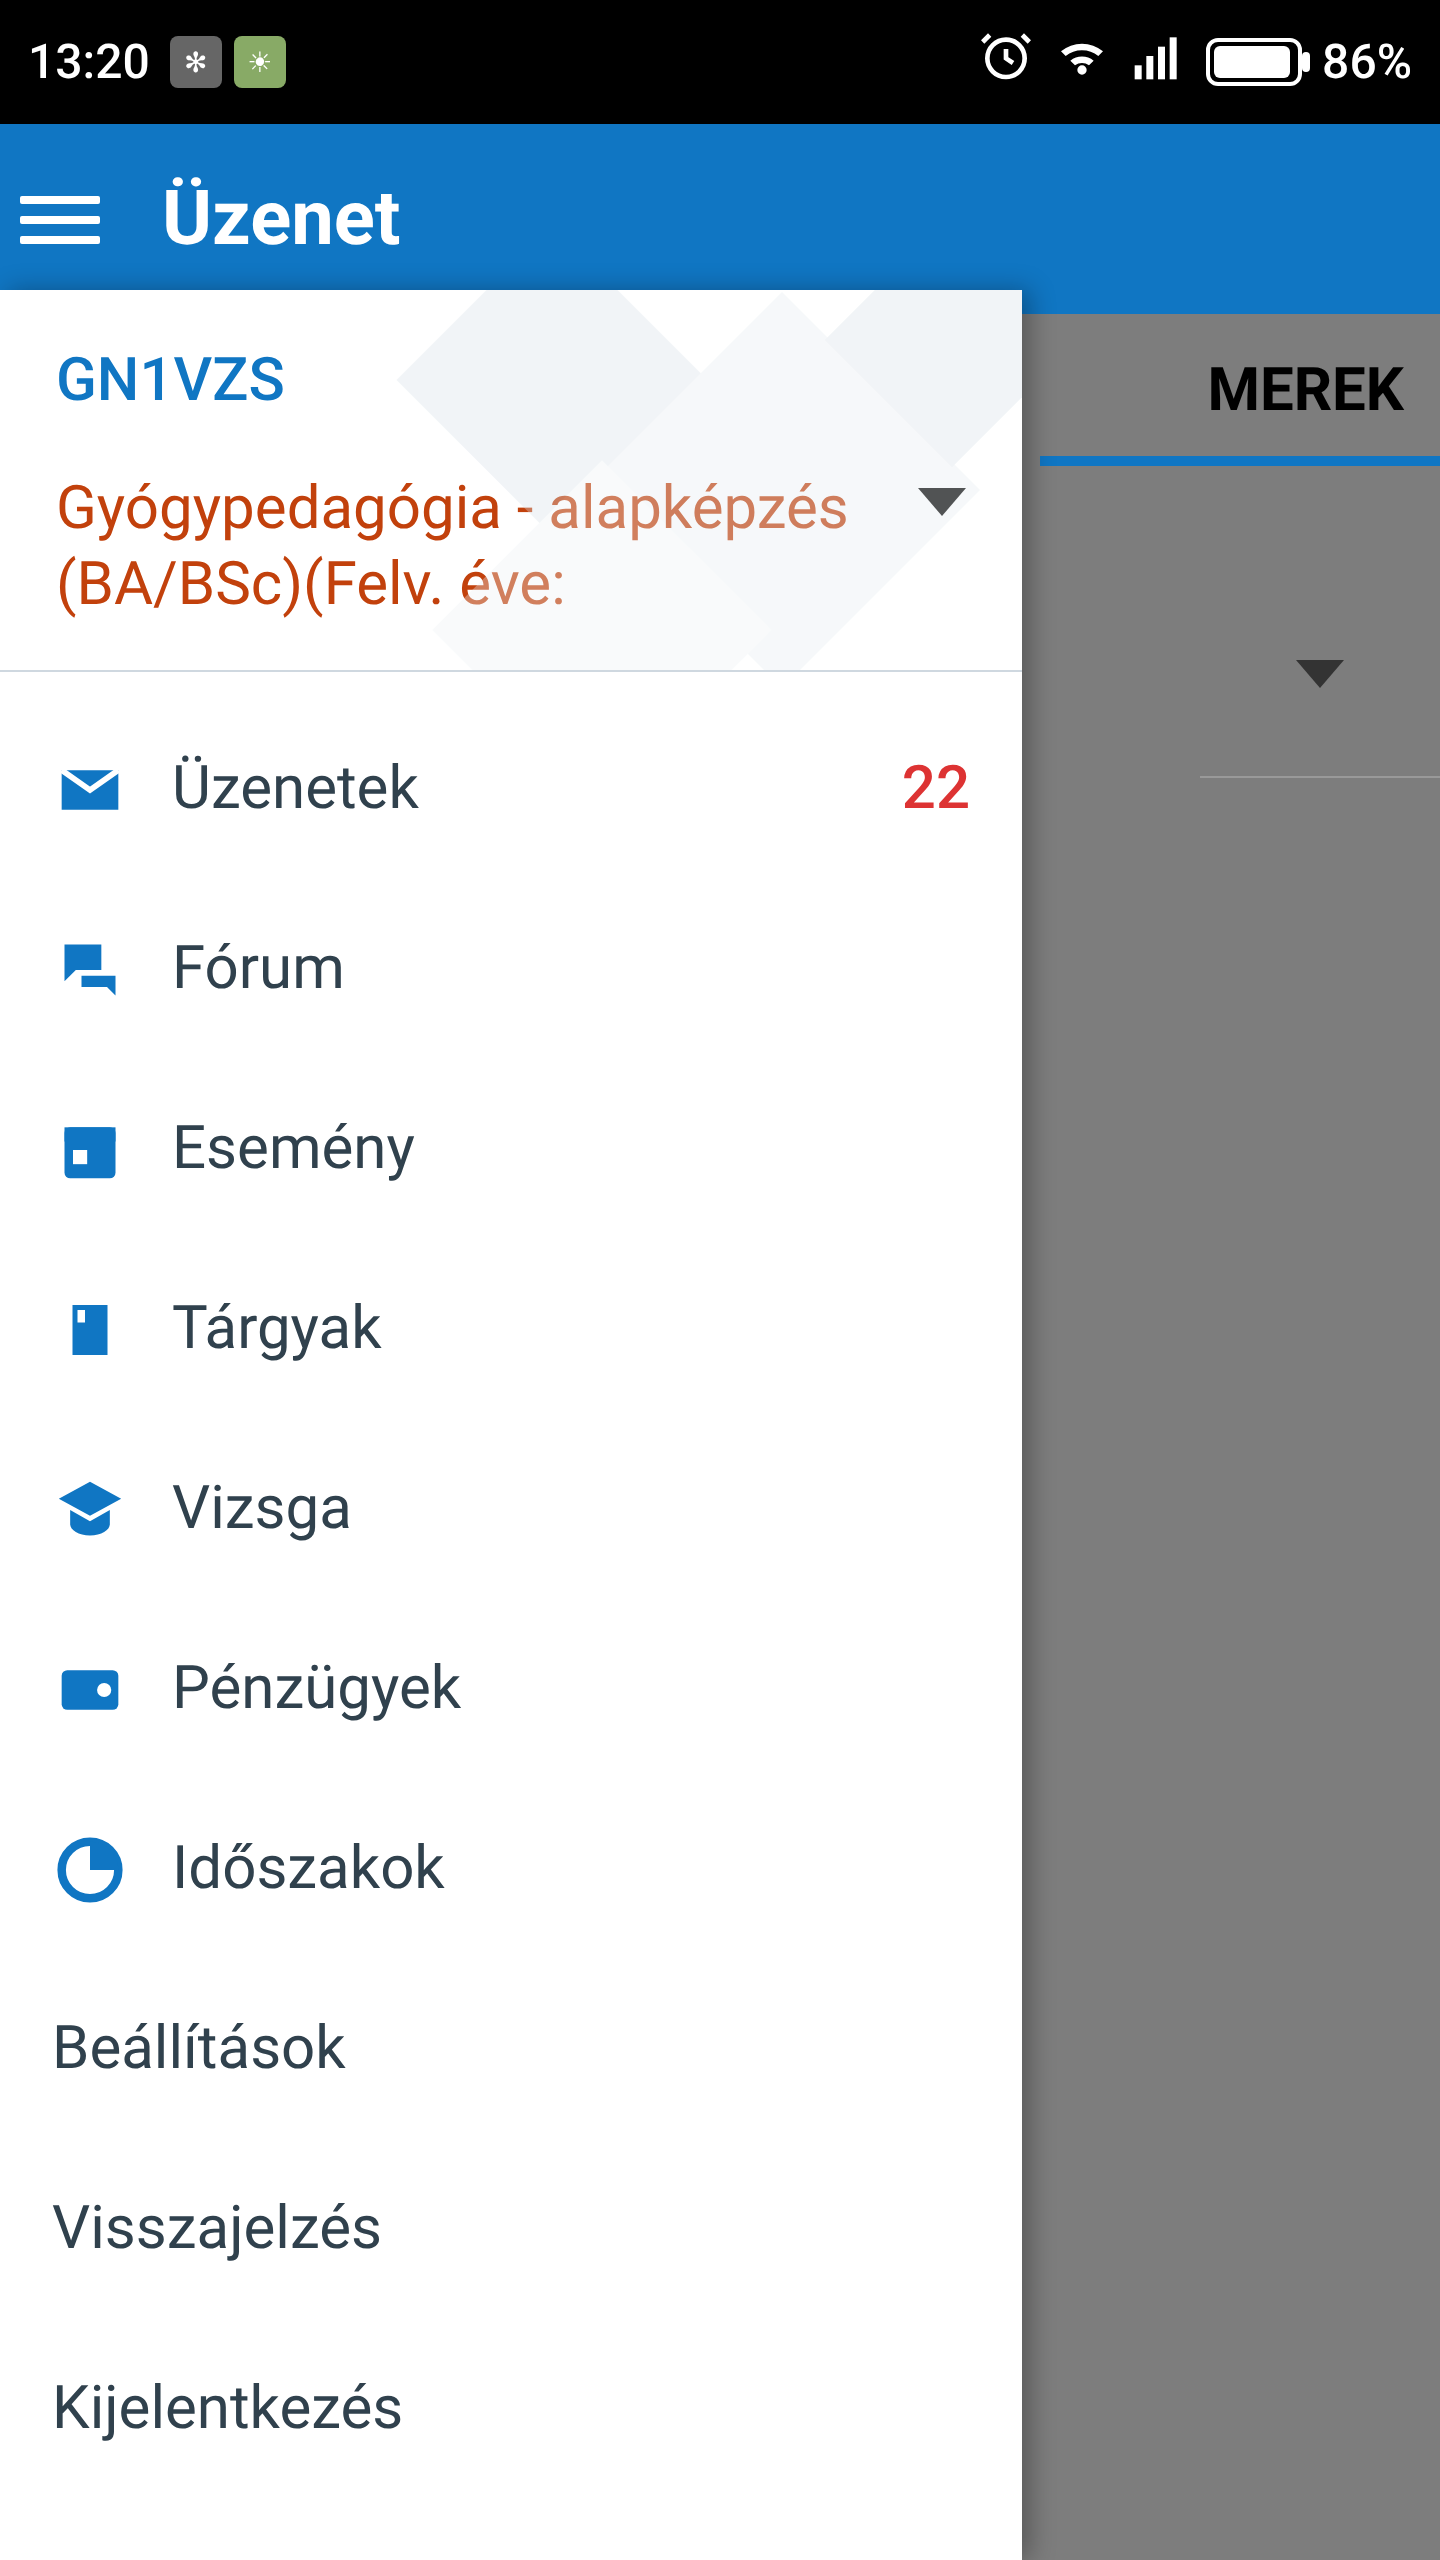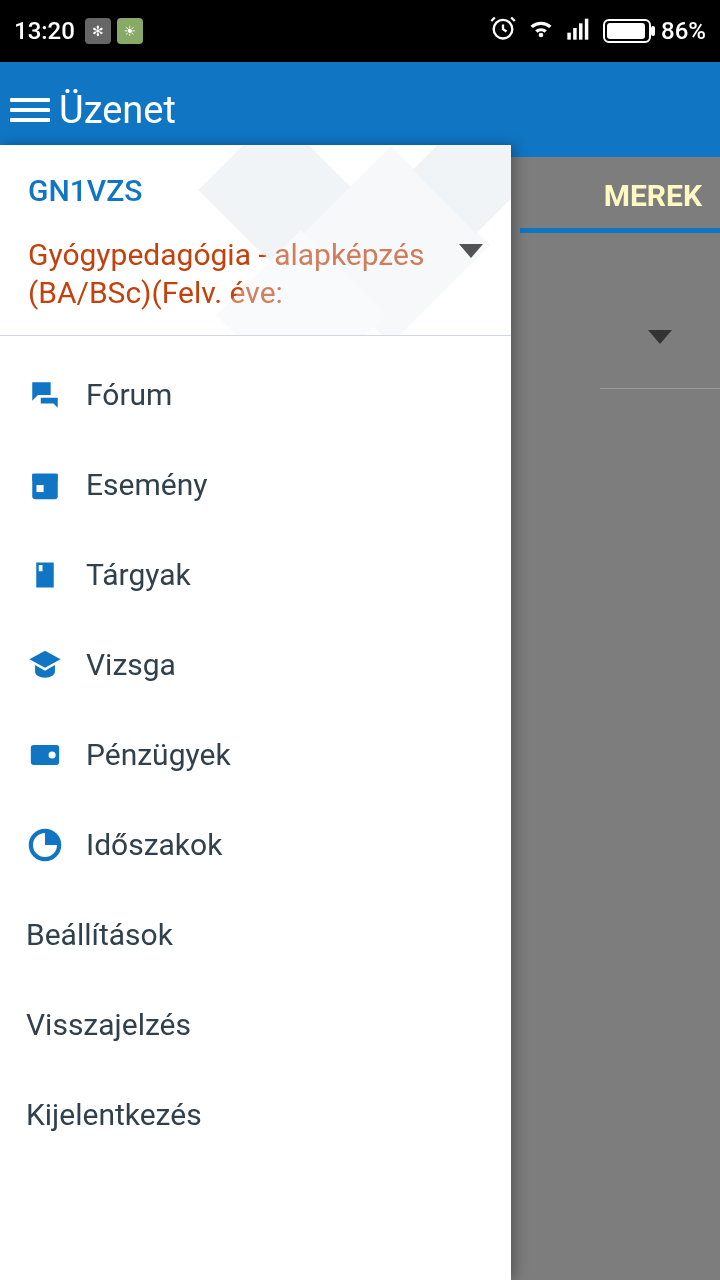--- a/index.html
+++ b/index.html
@@ -14,24 +14,24 @@
     .sb-square.y { background:#8a6; }
     .status-right { margin-left:auto; display:flex; align-items:center; gap:10px;justify-content:flex-end; }
     .battery { width:48px; height:24px; border:2px solid #fff; border-radius:6px; position:relative; }
     .battery::after { content:""; position:absolute; right:-6px; top:5px; width:4px; height:10px; background:#fff; border-radius:2px; }
     .battery .fill { position:absolute; left:2px; top:2px; bottom:2px; width:86%; background:#fff; border-radius:3px; }
 
     
     .app-bar { background:#1076c3; color:#fff; height:95px; display:flex; align-items:center; padding:0 10px; }
     .hamburger { width:40px; display:flex; flex-direction:column; gap:6px; cursor:pointer; }
     .hamburger span { height:4px; background:#fff; border-radius:1px; }
-    .app-title { font-size:38px; margin-left:9px; font-weight:400; }
-
-    
-    .bg-tab { position:absolute; top:178px; right:18px; color:#fef9c3; font-size:30px; font-weight:700; }
+    .app-title { font-size:38px; margin-left:31px; font-weight:700; }
+
+    
+    .bg-tab { position:absolute; top:178px; right:18px; color:#000000; font-size:30px; font-weight:700; }
     .bg-tab-underline { position:absolute; top:228px; right:0; width:200px; height:5px; background:#1076c3; }
     .bg-caret { position:absolute; top:330px; right:48px; width:0; height:0; border-left:12px solid transparent; border-right:12px solid transparent; border-top:14px solid #333; }
     .bg-line { position:absolute; top:388px; right:0; width:120px; height:1px; background:#999; }
 
     
     .drawer { position:absolute; top:145px; left:0; width:511px; bottom:0; background:#fff; box-shadow:4px 0 12px rgba(0,0,0,.3); display:flex; flex-direction:column; }
     .drawer-header { padding:28px 28px 22px 28px; position:relative; border-bottom:1px solid #cfd8e0; overflow:hidden; }
     .drawer-header .user-code { color:#1076c3; font-size:30px; font-weight:500; margin-bottom:28px; }
     .program-row { display:flex; align-items:flex-start; }
     .program-text { font-size:30px; color:#c2410c; line-height:1.28; flex:1; }
@@ -111,20 +111,30 @@
       <div class="cube" style="width:120px;height:120px;left:60px;top:140px;background:#eef2f5;"></div>
     </div>
     <div class="user-code">GN1VZS</div>
     <div class="program-row">
       <div class="program-text">Gyógypedagógia - alapképzés (BA/BSc)(Felv. éve:</div>
       <div class="program-caret"></div>
     </div>
   </div>
 
   <div class="menu">
+    <div class="menu-item">
+      <span class="menu-icon">
+        <svg width="34" height="34" viewBox="0 0 24 24" fill="#1076c3">
+            <path d="M2 5h20v14H2z" fill="#1076c3"></path>
+            <path d="M2 5l10 7 10-7" stroke="#fff" stroke-width="2" fill="none"></path>
+          </svg>
+      </span>
+      <span class="menu-label">Üzenetek</span>
+      <span class="menu-badge">22</span>
+    </div>
 
     <div class="menu-item">
       <span class="menu-icon">
         <svg width="34" height="34" viewBox="0 0 24 24" fill="#1076c3">
             <path d="M3 3h13v9H7l-4 4zM9 14h12v7l-3-3H9z"></path>
           </svg>
       </span>
       <span class="menu-label">Fórum</span>
     </div>
 

